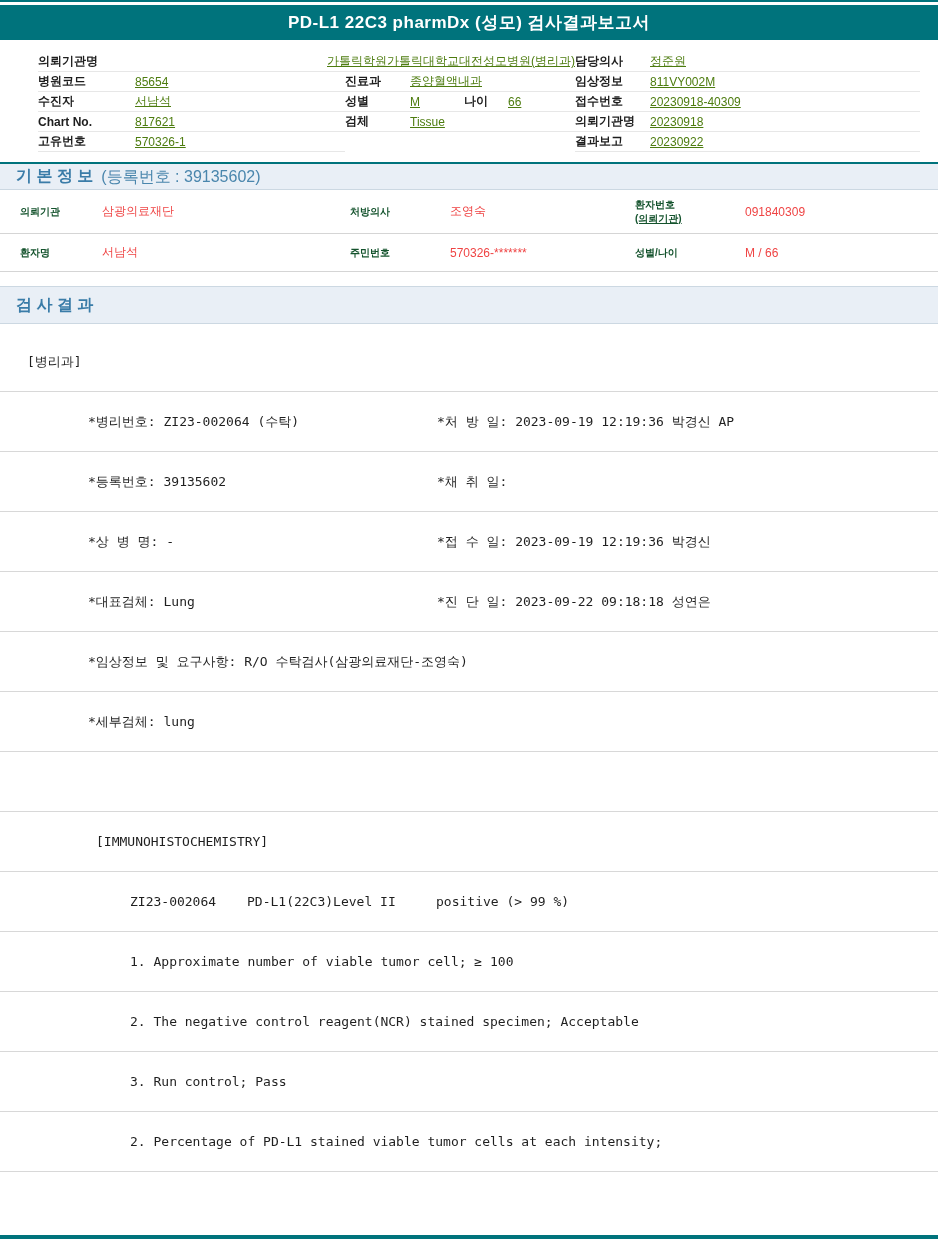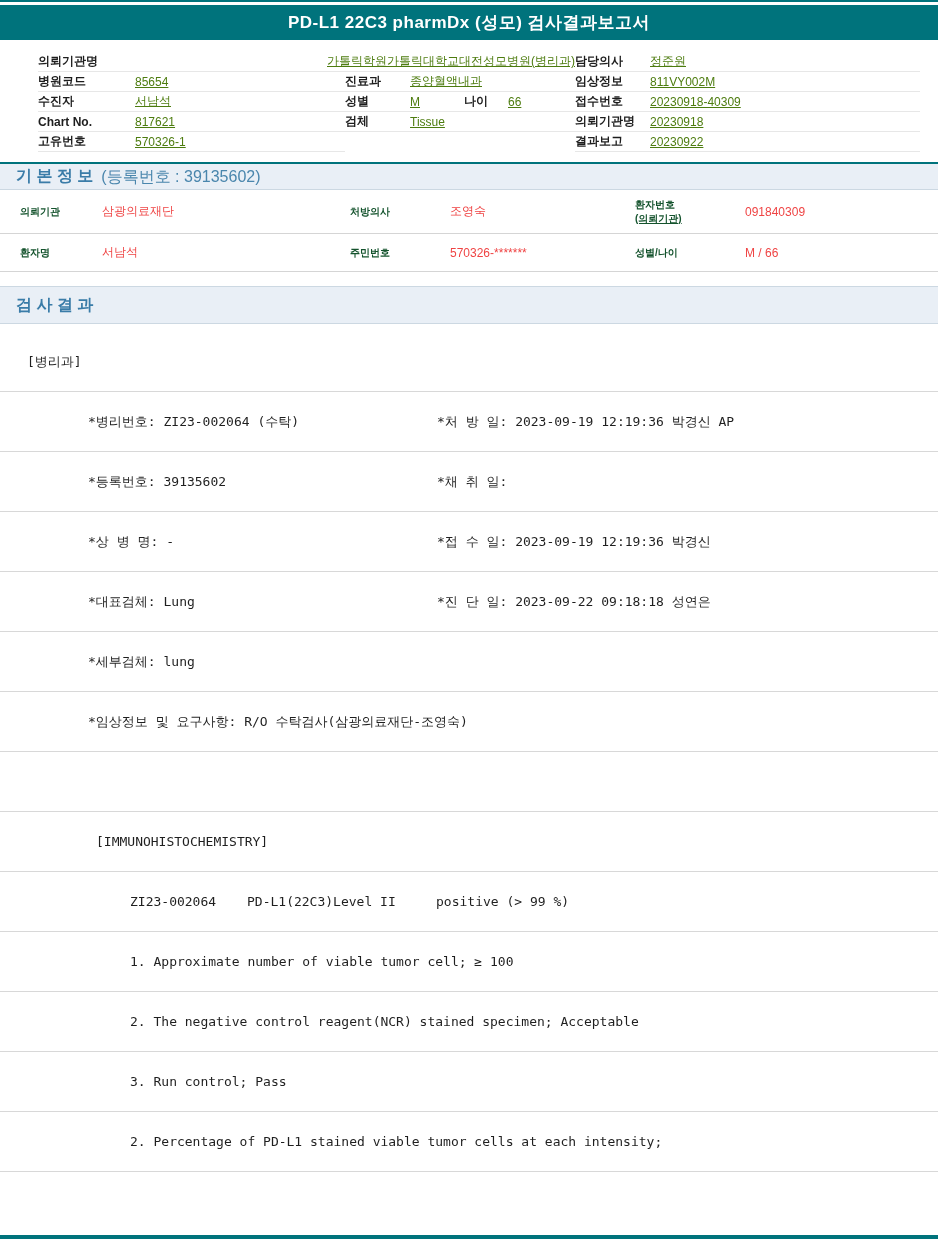--- a/index.html
+++ b/index.html
@@ -190,25 +190,25 @@
     </div>
     <div class="res-row">
       <div class="res-left">*상 병 명: -</div>
       <div class="res-right">*접 수 일: 2023-09-19 12:19:36  박경신</div>
     </div>
     <div class="res-row">
       <div class="res-left">*대표검체: Lung</div>
       <div class="res-right">*진 단 일: 2023-09-22 09:18:18  성연은</div>
     </div>
     <div class="res-row">
+      <div class="res-left">*임상정보 및 요구사항: R/O 수탁검사(삼광의료재단-조영숙)</div>
+      <div class="res-right"></div>
+    </div>
+    <div class="res-row">
       <div class="res-left">*세부검체: lung</div>
-      <div class="res-right"></div>
-    </div>
-    <div class="res-row">
-      <div class="res-left">*임상정보 및 요구사항: R/O 수탁검사(삼광의료재단-조영숙)</div>
       <div class="res-right"></div>
     </div>
 
     <div class="res-row empty"></div>
 
     <div class="res-row ihc-label-row">
       <span>[IMMUNOHISTOCHEMISTRY]</span>
     </div>
 
     <div class="res-row">

